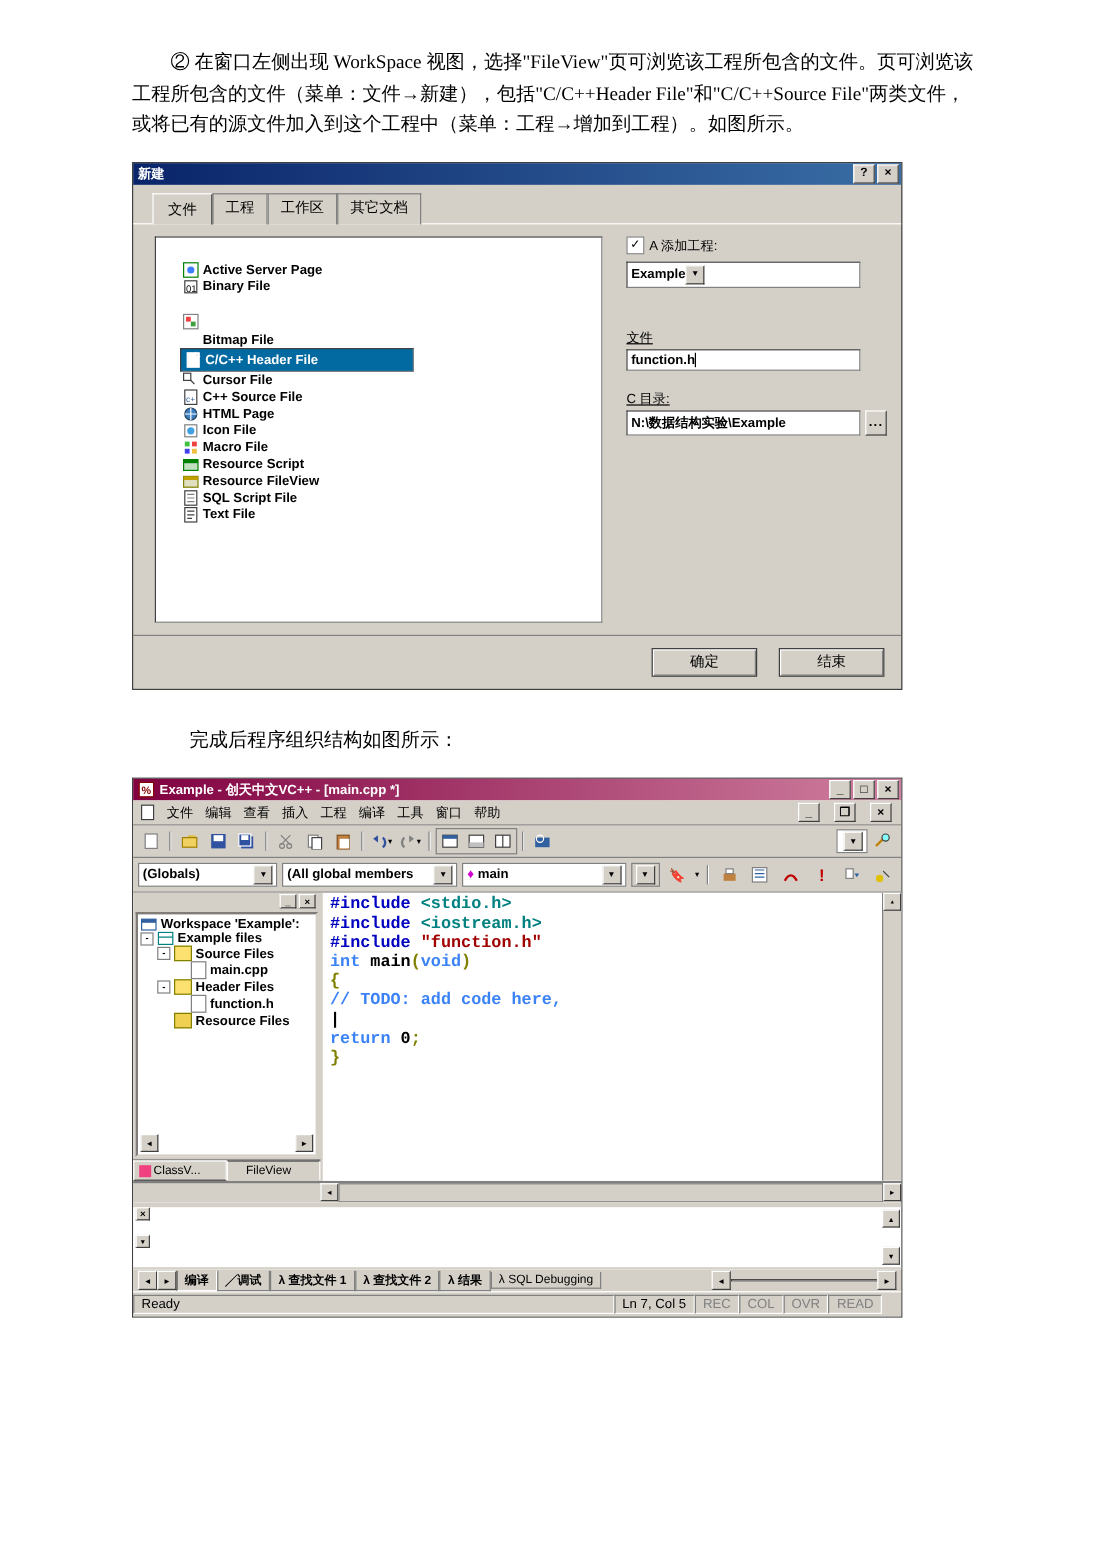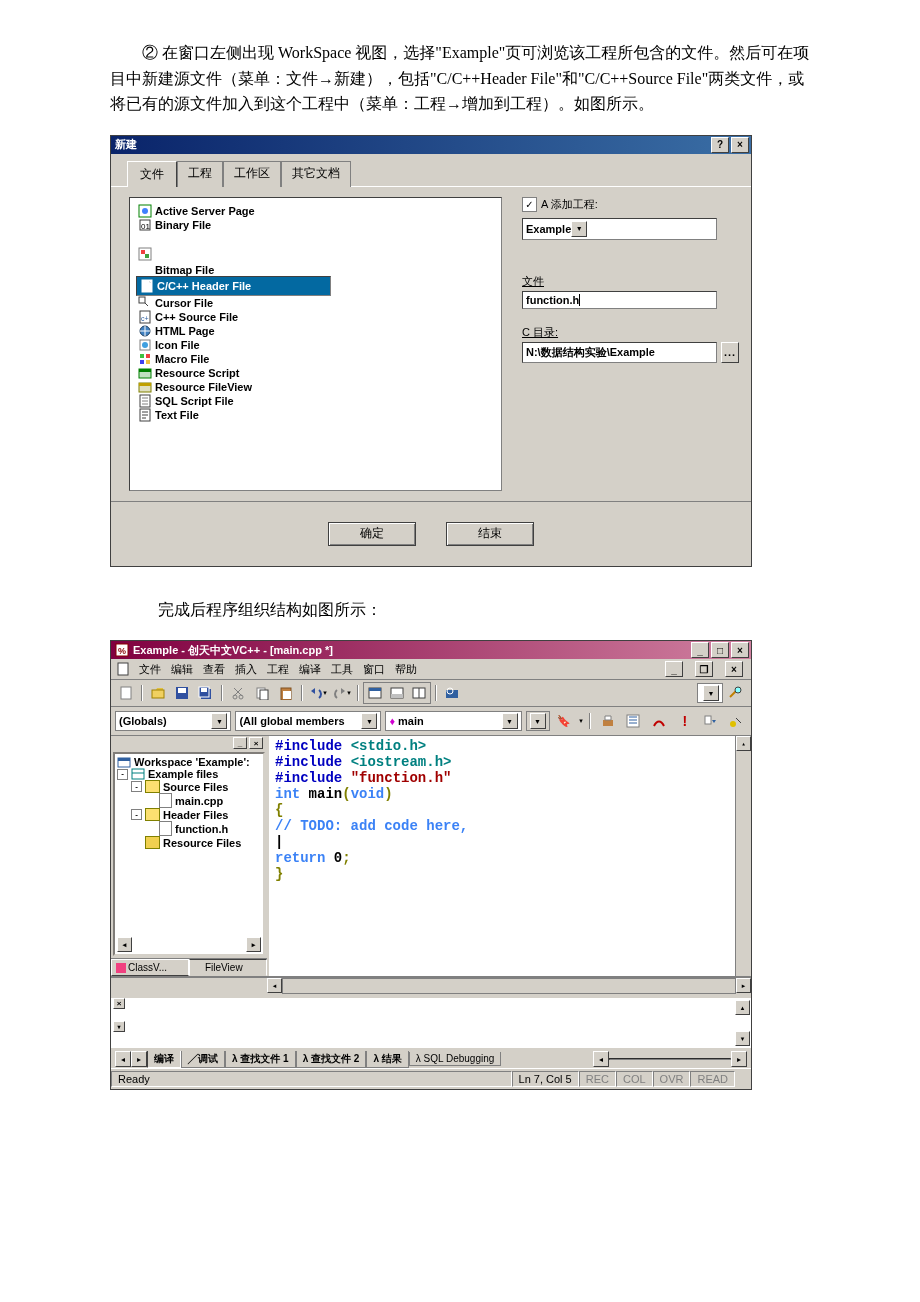--- a/index.html
+++ b/index.html
@@ -76,21 +76,21 @@
     padding: 10px 12px 10px 18px;
     gap: 20px;
   }
   .filelist {
     width: 370px;
     height: 280px;
     background: #fff;
     border: 1px solid #808080;
     border-top-color: #404040;
     border-left-color: #404040;
-    padding: 6px;
+    padding: 20px;
     overflow: hidden;
   }
   .fli {
     display: flex;
     align-items: center;
     gap: 3px;
     padding: 0 2px;
     white-space: nowrap;
   }
   .fli .ico {
@@ -131,24 +131,24 @@
   .dirrow .inp { flex: 1; }
   .browse {
     width: 16px;
     background: #d4d0c8;
     border: 1px solid #fff;
     border-right-color: #404040; border-bottom-color: #404040;
     display: flex; align-items: center; justify-content: center;
   }
   .dlgbot {
     border-top: 1px solid #808080;
-    padding: 20px 14px;
+    padding: 10px 14px;
     display: flex;
-    justify-content: center;
-    gap: 30px;
+    justify-content: flex-end;
+    gap: 18px;
   }
   .btn {
     width: 86px; height: 22px;
     background: #d4d0c8;
     border: 1px solid #404040;
     box-shadow: inset 1px 1px 0 #fff, inset -1px -1px 0 #808080;
     display: flex; align-items: center; justify-content: center;
     font-size: 12px;
     font-family: SimSun, sans-serif;
   }
@@ -292,21 +292,21 @@
   .grip{width:16px;background:repeating-linear-gradient(135deg,#808080 0 1px,transparent 1px 3px);}
   .gray{color:#808080;}
 
   
   svg{display:block;}
 </style>
 </head>
 <body>
 
 <div class="paragraph indent">
-  <span>② 在窗口左侧出现 WorkSpace 视图，选择"Example"页可浏览该工程所包含的文件。然后可在项目中新建源文件（菜单：文件</span><span class="ascii">→</span><span>新建），包括"C/C++Header File"和"C/C++Source File"两类文件，或将已有的源文件加入到这个工程中（菜单：工程</span><span class="ascii">→</span><span>增加到工程）。如图所示。</span>
+  <span>② 在窗口左侧出现 WorkSpace 视图，选择"FileView"页可浏览该工程所包含的文件。页可浏览该工程所包含的文件（菜单：文件</span><span class="ascii">→</span><span>新建），包括"C/C++Header File"和"C/C++Source File"两类文件，或将已有的源文件加入到这个工程中（菜单：工程</span><span class="ascii">→</span><span>增加到工程）。如图所示。</span>
 </div>
 
 <div class="dialog1">
   <div class="titlebar1">
     <span>新建</span>
     <span class="spacer"></span>
     <span class="winbtn">?</span>
     <span class="winbtn">×</span>
   </div>
   <div class="tabs">

